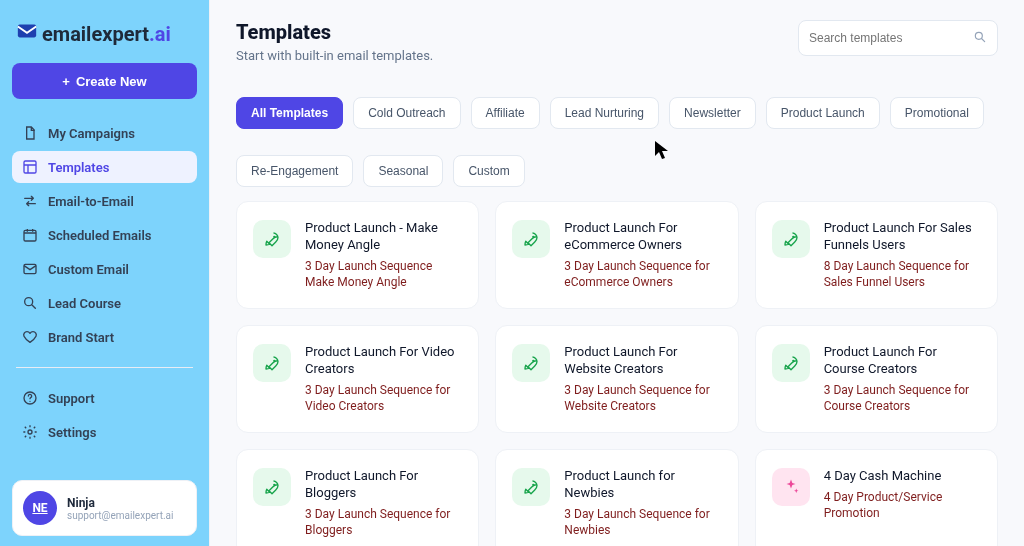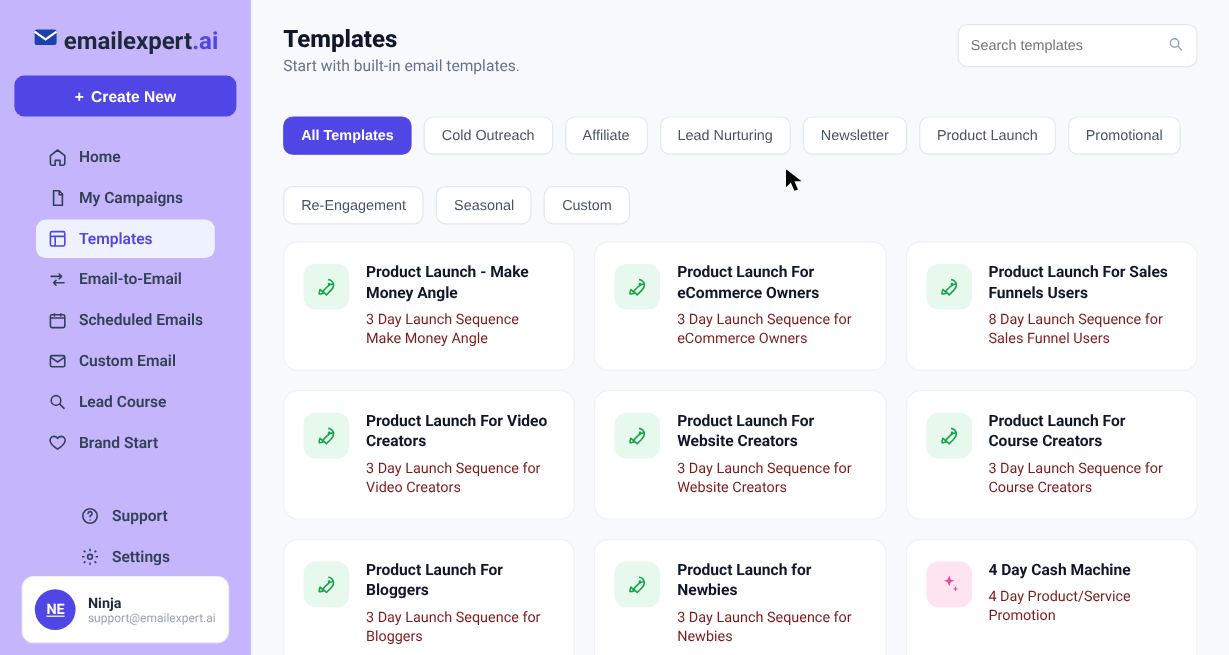--- a/index.html
+++ b/index.html
@@ -8,26 +8,25 @@
     background: #f8f9fc;
     color: #1e293b;
     width: 1024px;
     height: 546px;
     overflow: hidden;
     display: flex;
   }
   
   .sidebar {
     width: 210px;
-    background: #c4b5fd;
+    background: #7dd3fc;
     border-right: 1px solid #eef1f6;
     display: flex;
     flex-direction: column;
     padding: 14px 12px 10px 12px;
-    align-items: center;
   }
   .logo {
     display: flex;
     align-items: center;
     gap: 4px;
     padding: 6px 4px 12px 4px;
     font-size: 20px;
     font-weight: 700;
   }
   .logo-name { color: #1e2a3a; display:flex; align-items:baseline;}
@@ -104,21 +103,21 @@
     min-height:80px; cursor:pointer;
   }
   .card-icon {
     width:38px;height:38px;border-radius:10px;
     display:flex;align-items:center;justify-content:center;
     flex-shrink:0;
   }
   .ic-green { background:#e6f9ec; color:#16a34a; }
   .ic-pink  { background:#ffe4f0; color:#ec4899; }
   .card-body { display:flex; flex-direction:column; gap:4px; }
-  .card-title { font-size:13px; font-weight:700; color:#0f172a; line-height:1.3; }
+  .card-title { font-size:13px; font-weight:400; color:#0f172a; line-height:1.3; }
   .card-desc  { font-size:12px; color:#7f1d1d; line-height:1.35; }
 
   .cursor-fake {
     position:absolute; left:654px; top:140px; pointer-events:none;
   }
 </style>
 </head>
 <body>
 
 <aside class="sidebar">
@@ -137,28 +136,20 @@
 
   <button class="btn-create">
     <span>+</span>
     <span>Create New</span>
   </button>
 
   <nav class="nav" id="nav-main">
       <div class="nav-item">
         <span class="ico">
           <svg width="16" height="16" viewBox="0 0 24 24" fill="none">
-            <path d="M3 10l9-7 9 7v10a2 2 0 0 1-2 2h-4v-6h-6v6H5a2 2 0 0 1-2-2V10z" stroke="currentColor" stroke-width="2" stroke-linejoin="round"></path>
-          </svg>
-        </span>
-        <span>Home</span>
-      </div>
-      <div class="nav-item">
-        <span class="ico">
-          <svg width="16" height="16" viewBox="0 0 24 24" fill="none">
             <path d="M7 3h7l4 4v14H7z" stroke="currentColor" stroke-width="2"></path>
             <path d="M14 3v5h5" stroke="currentColor" stroke-width="2"></path>
           </svg>
         </span>
         <span>My Campaigns</span>
       </div>
       <div class="nav-item active">
         <span class="ico">
           <svg width="16" height="16" viewBox="0 0 24 24" fill="none">
             <rect x="3" y="3" width="18" height="18" rx="2" stroke="currentColor" stroke-width="2"></rect>

